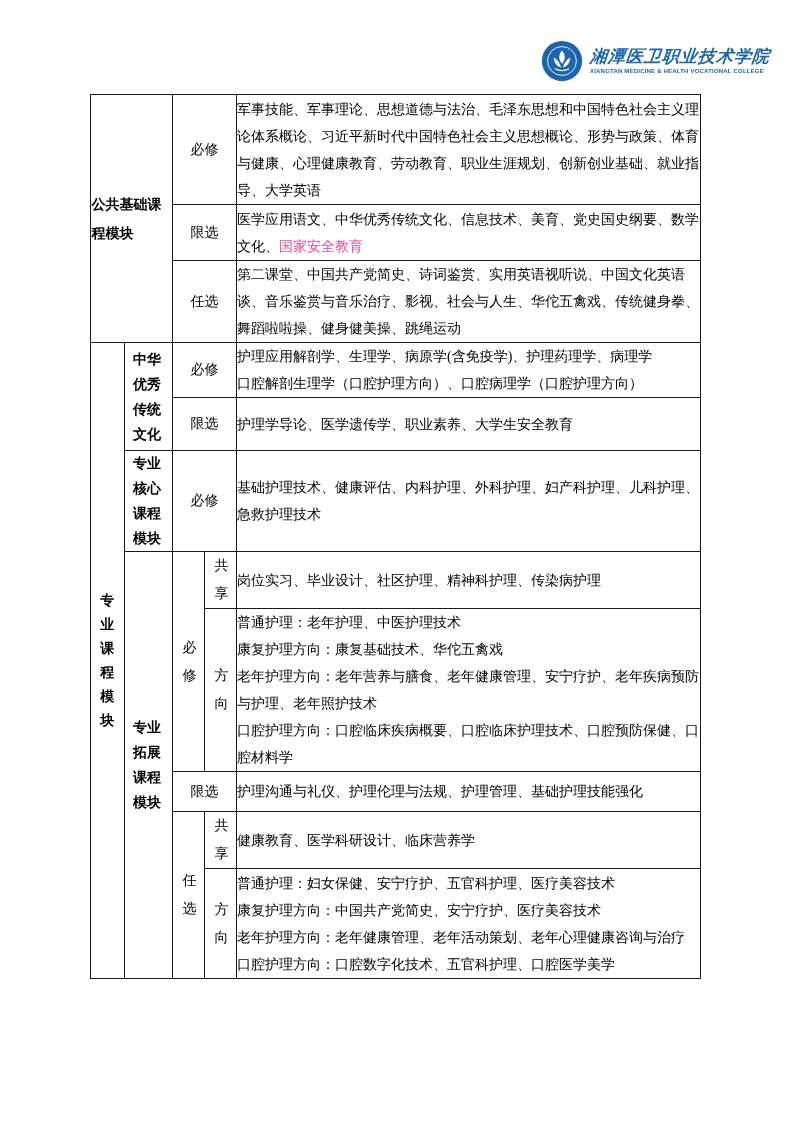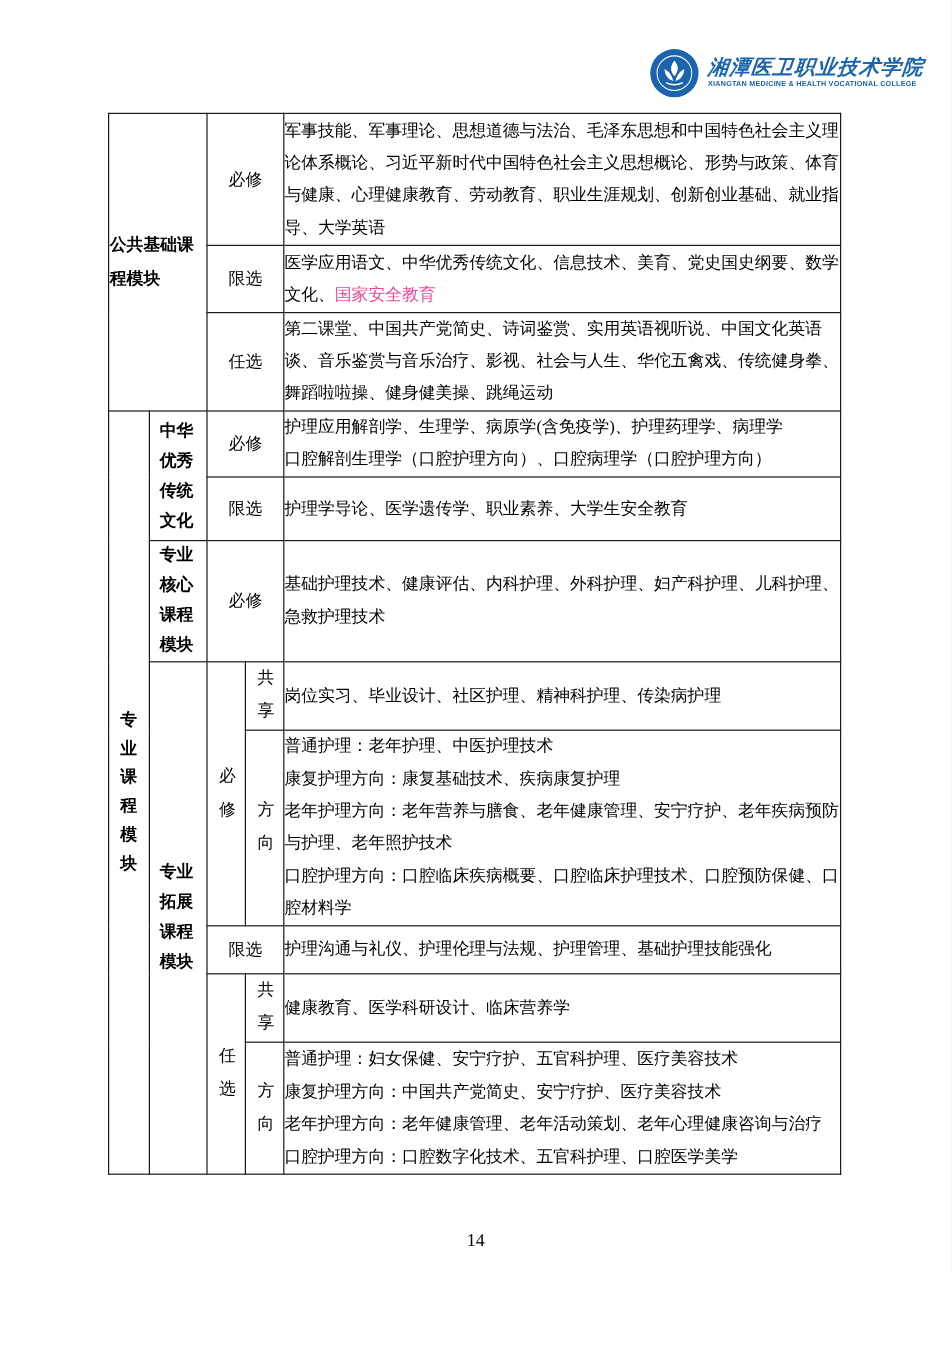--- a/index.html
+++ b/index.html
@@ -178,21 +178,21 @@
       <td class="courses">
         <span>岗位实习、毕业设计、社区护理、精神科护理、传染病护理</span>
       </td>
     </tr>
     <tr style="height:161px">
       <td class="cell-center">
         <div class="v2">方向</div>
       </td>
       <td class="courses">
         <div><span class="bold">普通护理：</span><span>老年护理、中医护理技术</span></div>
-        <div><span class="bold">康复护理方向：</span><span>康复基础技术、疾病康复护理</span></div>
+        <div><span class="bold">康复护理方向：</span><span>康复基础技术、华佗五禽戏</span></div>
         <div><span class="bold">老年护理方向：</span><span>老年营养与膳食、老年健康管理、安宁疗护、老年疾病预防与护理、老年照护技术</span></div>
         <div><span class="bold">口腔护理方向：</span><span>口腔临床疾病概要、口腔临床护理技术、口腔预防保健、口腔材料学</span></div>
       </td>
     </tr>
     <tr style="height:40px">
       <td colspan="2" class="cell-center">
         <span>限选</span>
       </td>
       <td class="courses">
         <span>护理沟通与礼仪、护理伦理与法规、护理管理、基础护理技能强化</span>
@@ -216,15 +216,14 @@
       <td class="courses">
         <div><span class="bold">普通护理：</span><span>妇女保健、安宁疗护、五官科护理、医疗美容技术</span></div>
         <div><span class="bold">康复护理方向：</span><span>中国共产党简史、安宁疗护、医疗美容技术</span></div>
         <div><span class="bold">老年护理方向：</span><span>老年健康管理、老年活动策划、老年心理健康咨询与治疗</span></div>
         <div><span class="bold">口腔护理方向：</span><span>口腔数字化技术、五官科护理、口腔医学美学</span></div>
       </td>
     </tr>
   </tbody>
     </table>
 
-  <div class="page-number">14</div>
 
 </div>
 
 </body></html>

